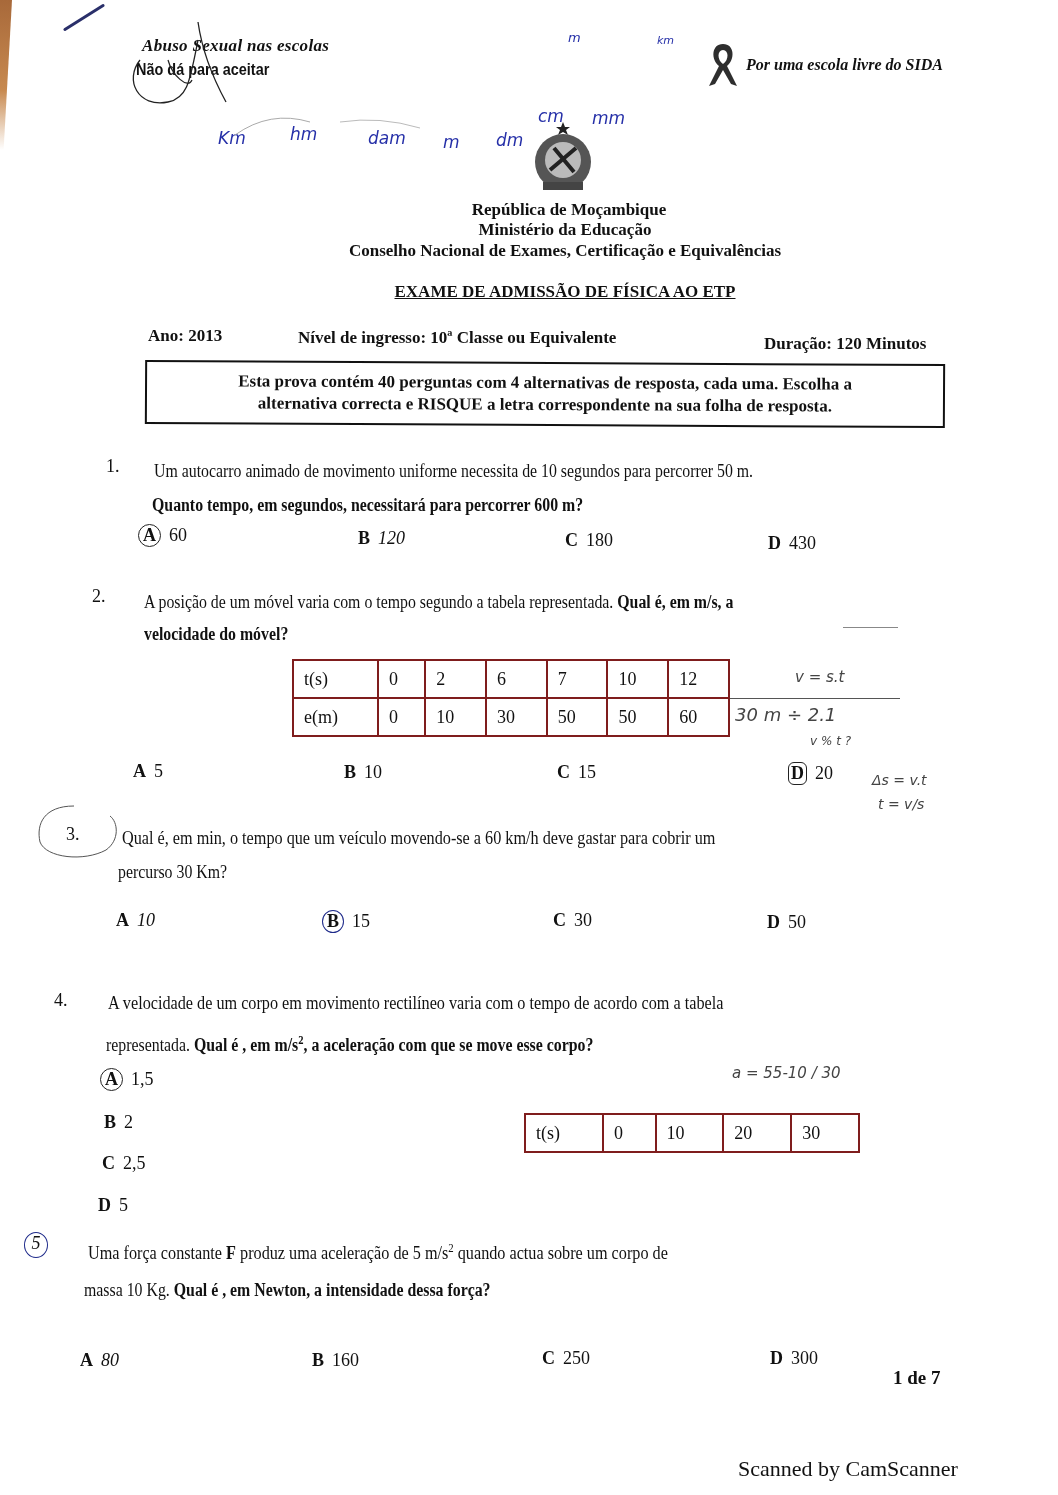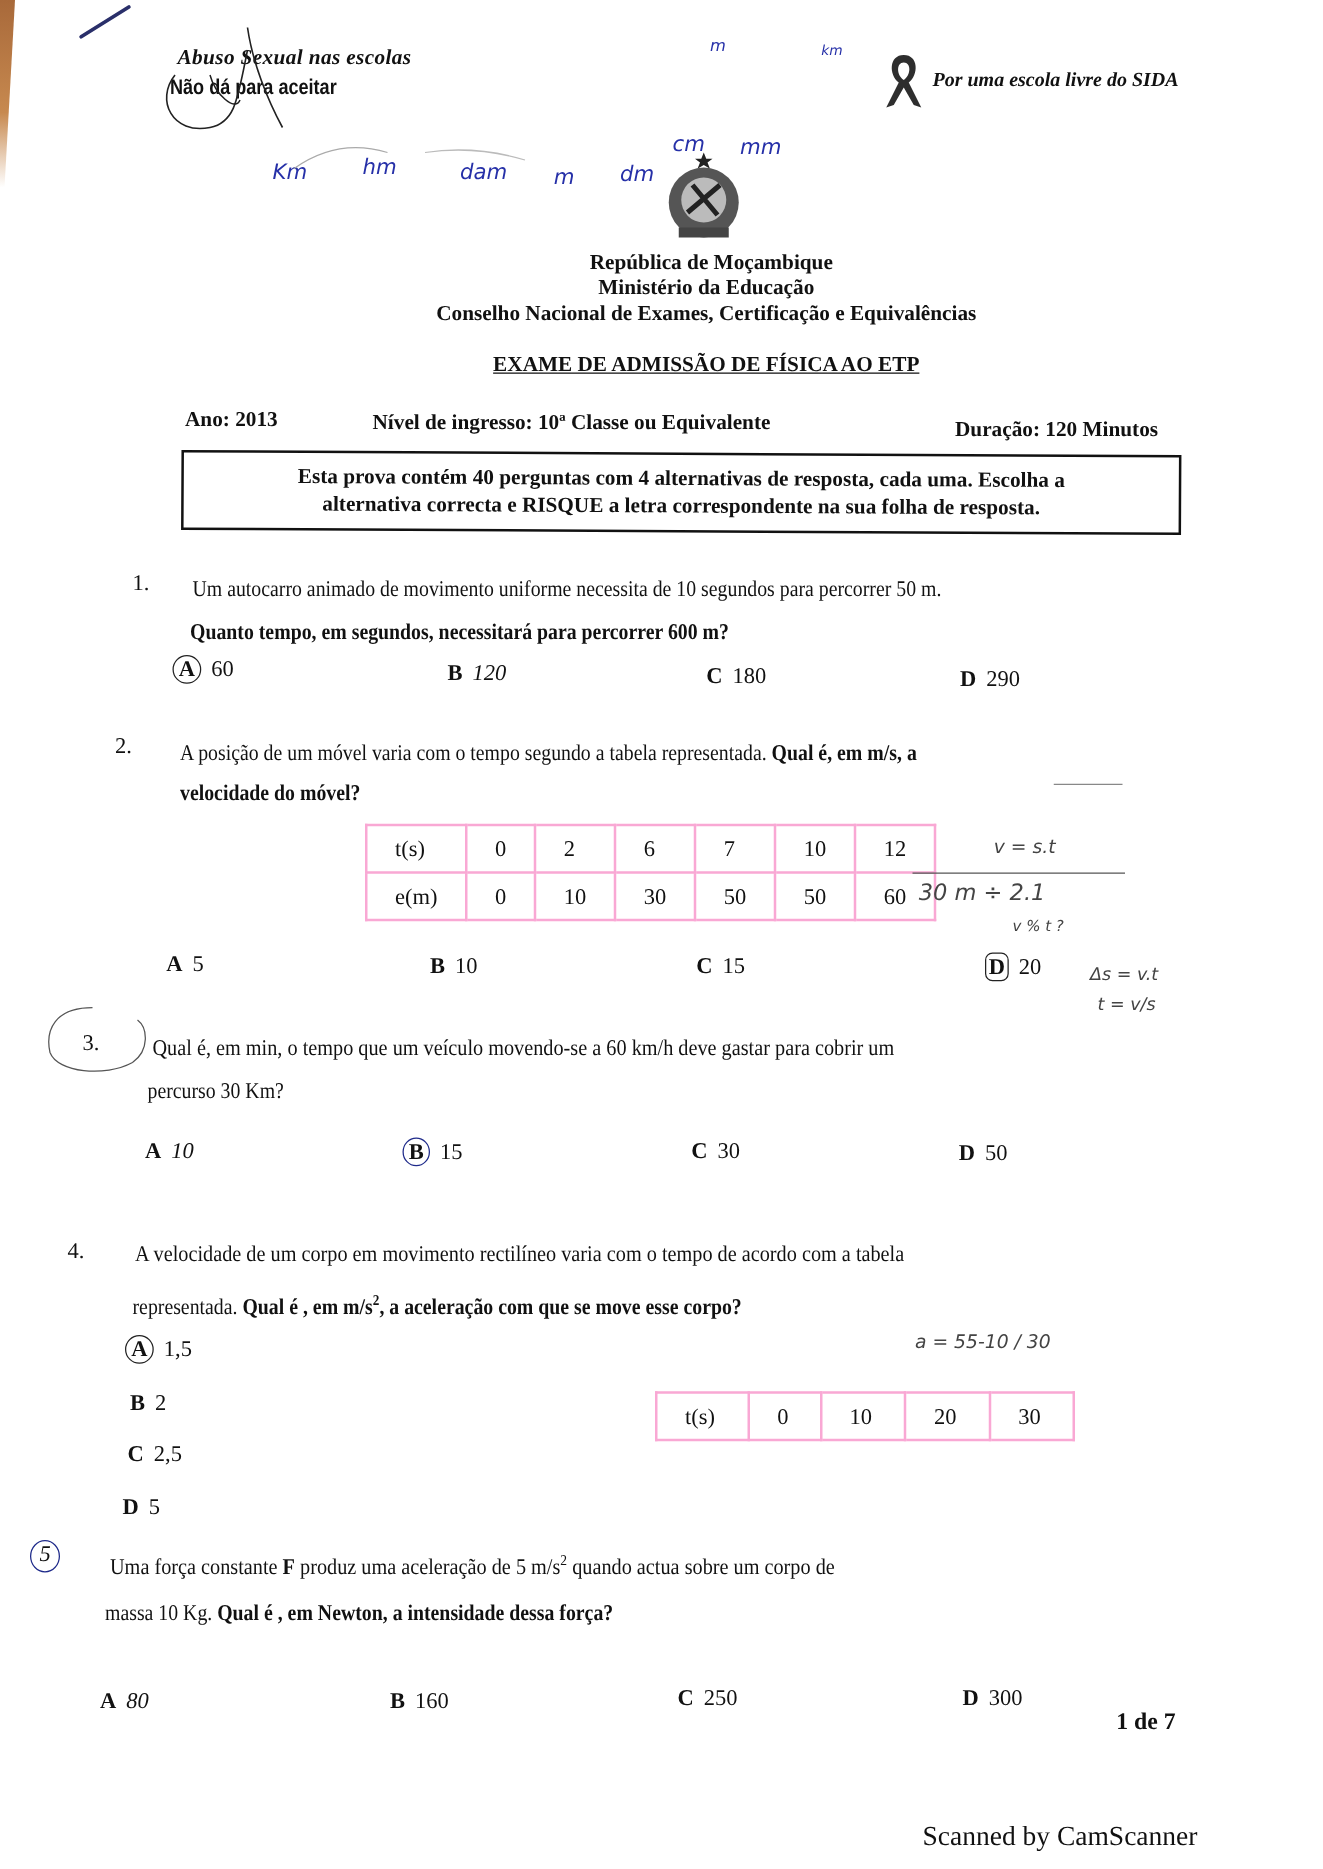--- a/index.html
+++ b/index.html
@@ -35,21 +35,21 @@
     line-height: 22px; padding-top: 8px; transform: rotate(0.3deg);
   }
   .q-num { font-size: 18px; }
   .q-text { font-size: 18px; line-height: 26px; }
   .narrow { display: inline-block; transform: scaleX(0.88); transform-origin: left; white-space: nowrap; }
   .opt { font-size: 18px; white-space: nowrap; }
   .opt b { margin-right: 8px; }
   .circled { display: inline-block; border: 1.5px solid #222; border-radius: 50%; padding: 0 4px; margin-right: 4px; }
   .circled-blue { border-color: #1e2a8a; }
   table.data { border-collapse: collapse; font-size: 18px; }
-  table.data td { border: 2px solid #f9a8d4; padding: 4px 22px; height: 28px; }
+  table.data td { border: 2px solid #7f1d1d; padding: 4px 10px; height: 28px; }
   .footer-page { left: 893px; top: 1367px; font-size: 19px; font-weight: bold; }
   .scanned { left: 738px; top: 1456px; font-size: 22px; }
   .hline { position: absolute; height: 1px; background: #555; }
 </style>
 </head>
 <body>
 
 <div class="wood"></div>
 <div class="pen-stroke"></div>
 
@@ -102,21 +102,21 @@
   <div>Esta prova contém 40 perguntas com 4 alternativas de resposta, cada uma. Escolha a</div>
   <div>alternativa correcta e RISQUE a letra correspondente na sua folha de resposta.</div>
 </div>
 
 <div class="abs q-num" style="left:106px;top:456px">1.</div>
 <div class="abs q-text" style="left:154px;top:458px"><span class="narrow">Um autocarro animado de movimento uniforme necessita de 10 segundos para percorrer 50 m.</span></div>
 <div class="abs q-text" style="left:152px;top:492px;font-weight:bold"><span class="narrow">Quanto tempo, em segundos, necessitará para percorrer 600 m?</span></div>
 <div class="abs opt" style="left:138px;top:524px"><b class="circled">A</b><span>60</span></div>
 <div class="abs opt" style="left:358px;top:528px"><b>B</b><span style="font-style:italic">120</span></div>
 <div class="abs opt" style="left:565px;top:530px"><b>C</b><span>180</span></div>
-<div class="abs opt" style="left:768px;top:533px"><b>D</b><span>290</span></div>
+<div class="abs opt" style="left:768px;top:533px"><b>D</b><span>430</span></div>
 
 <div class="abs q-num" style="left:92px;top:586px">2.</div>
 <div class="abs q-text" style="left:144px;top:589px"><span class="narrow"><span>A posição de um móvel varia com o tempo segundo a tabela representada. </span><b>Qual é, em m/s, a</b></span></div>
 <div class="abs q-text" style="left:144px;top:621px;font-weight:bold"><span class="narrow">velocidade do móvel?</span></div>
 
 <table class="abs data" style="left:292px;top:659px;width:438px">
   <tbody>
       <tr>
     <td>t(s)</td>
     <td>0</td>

